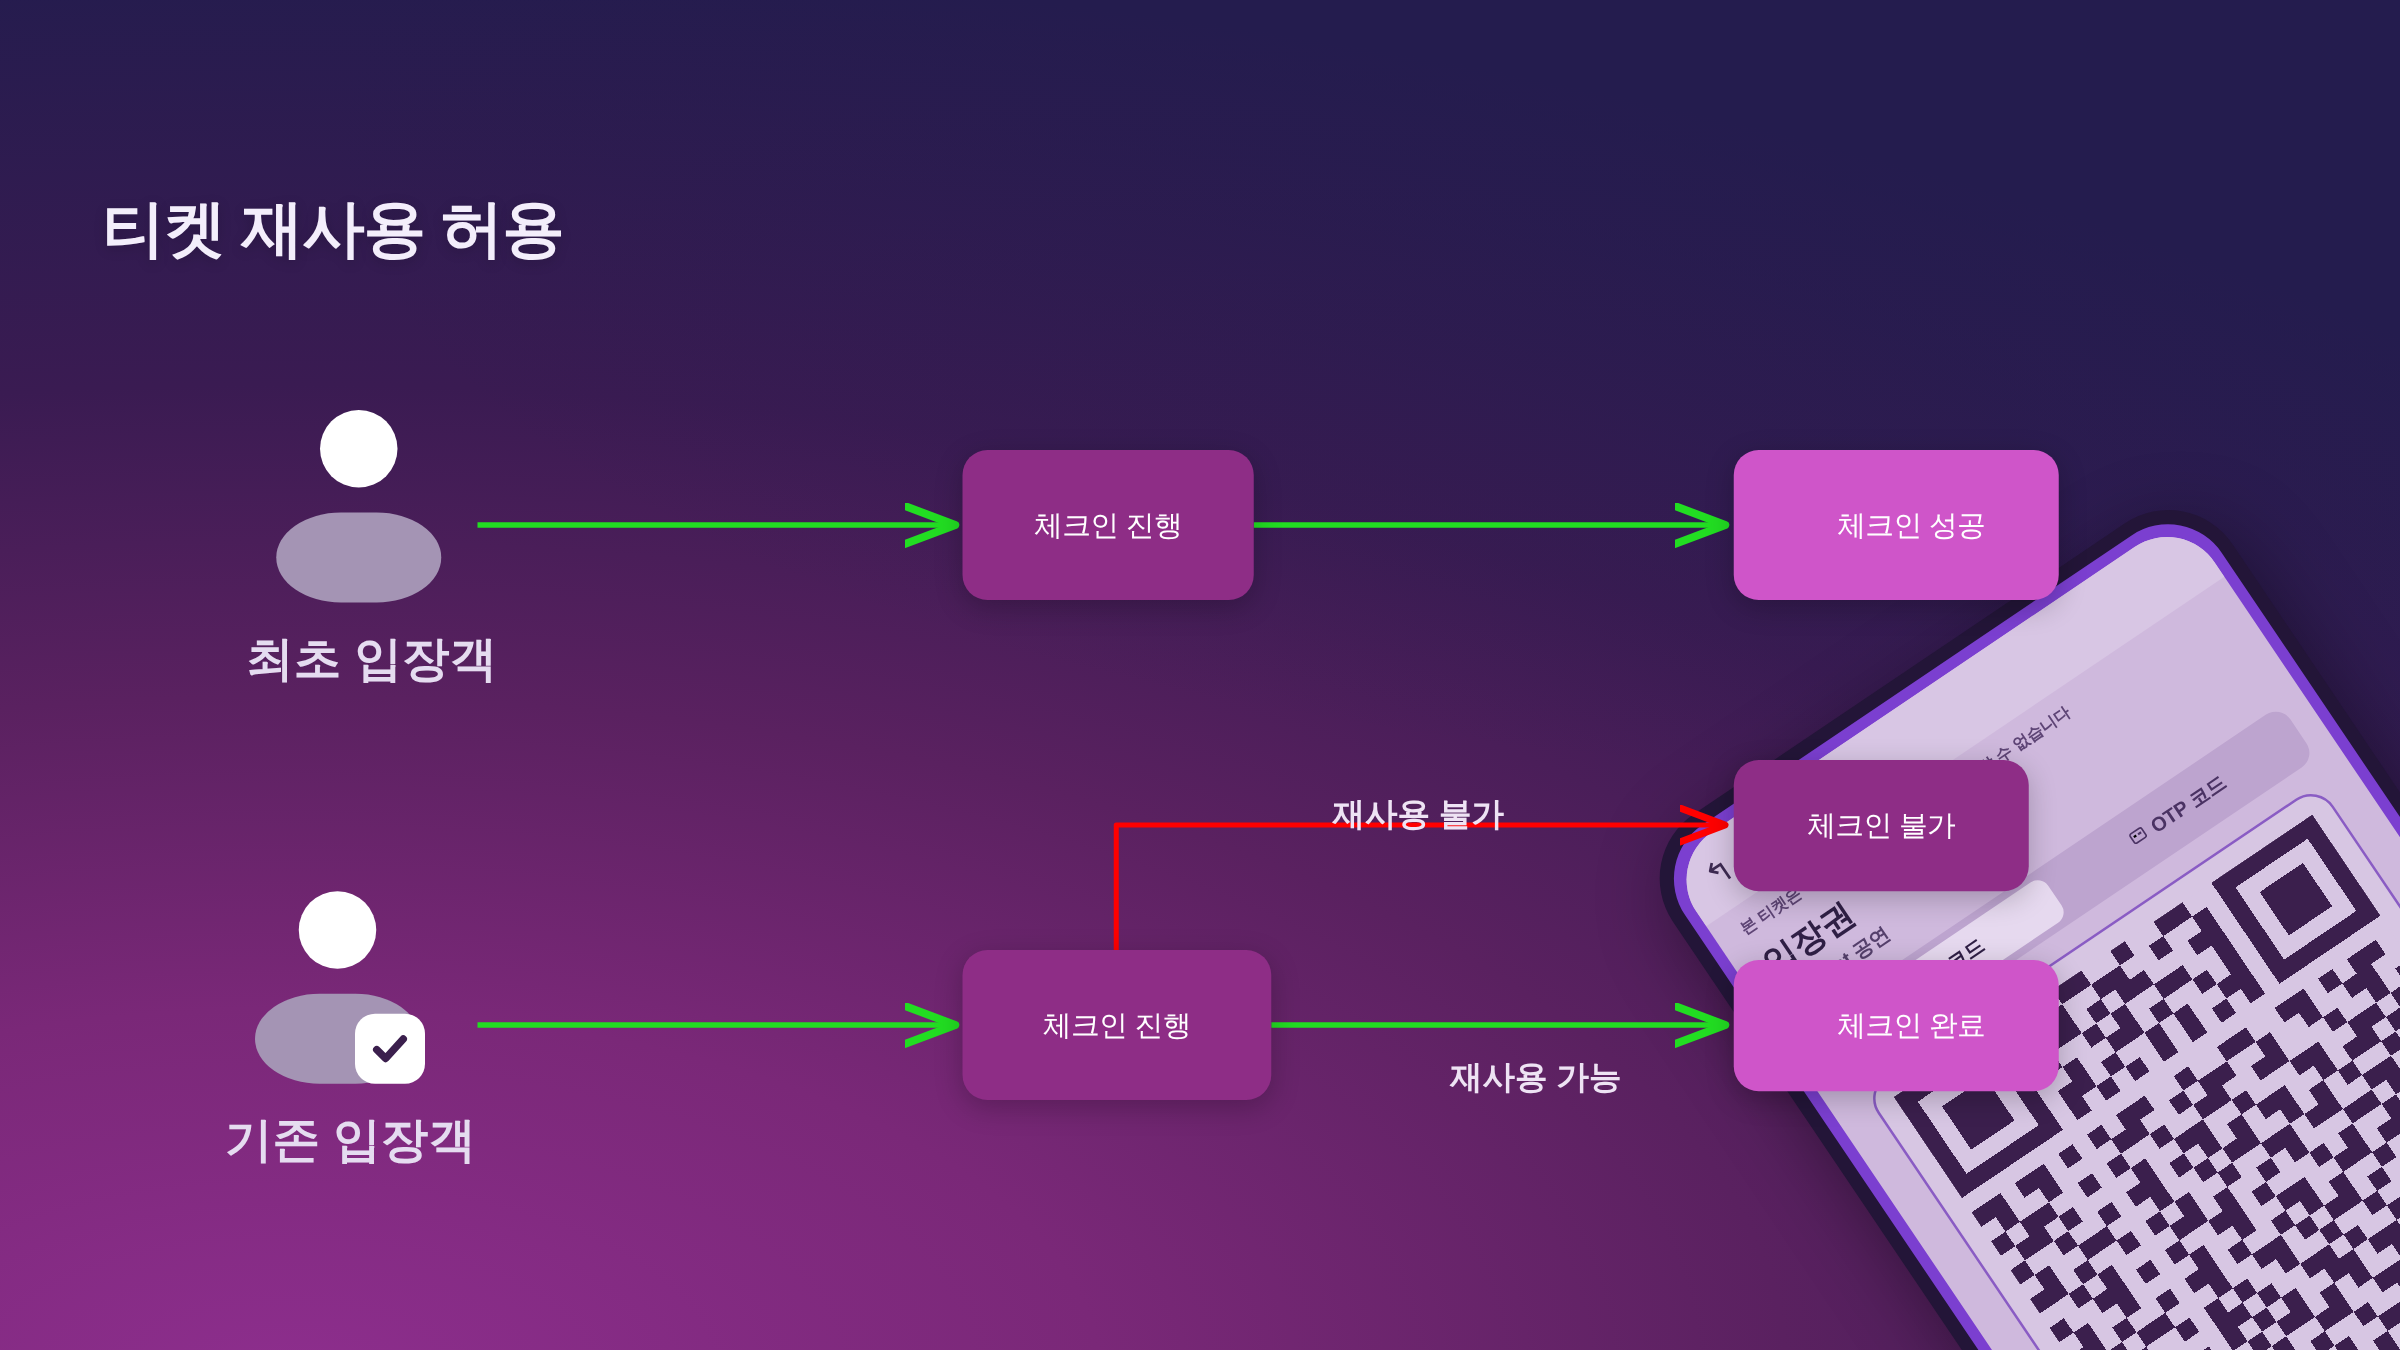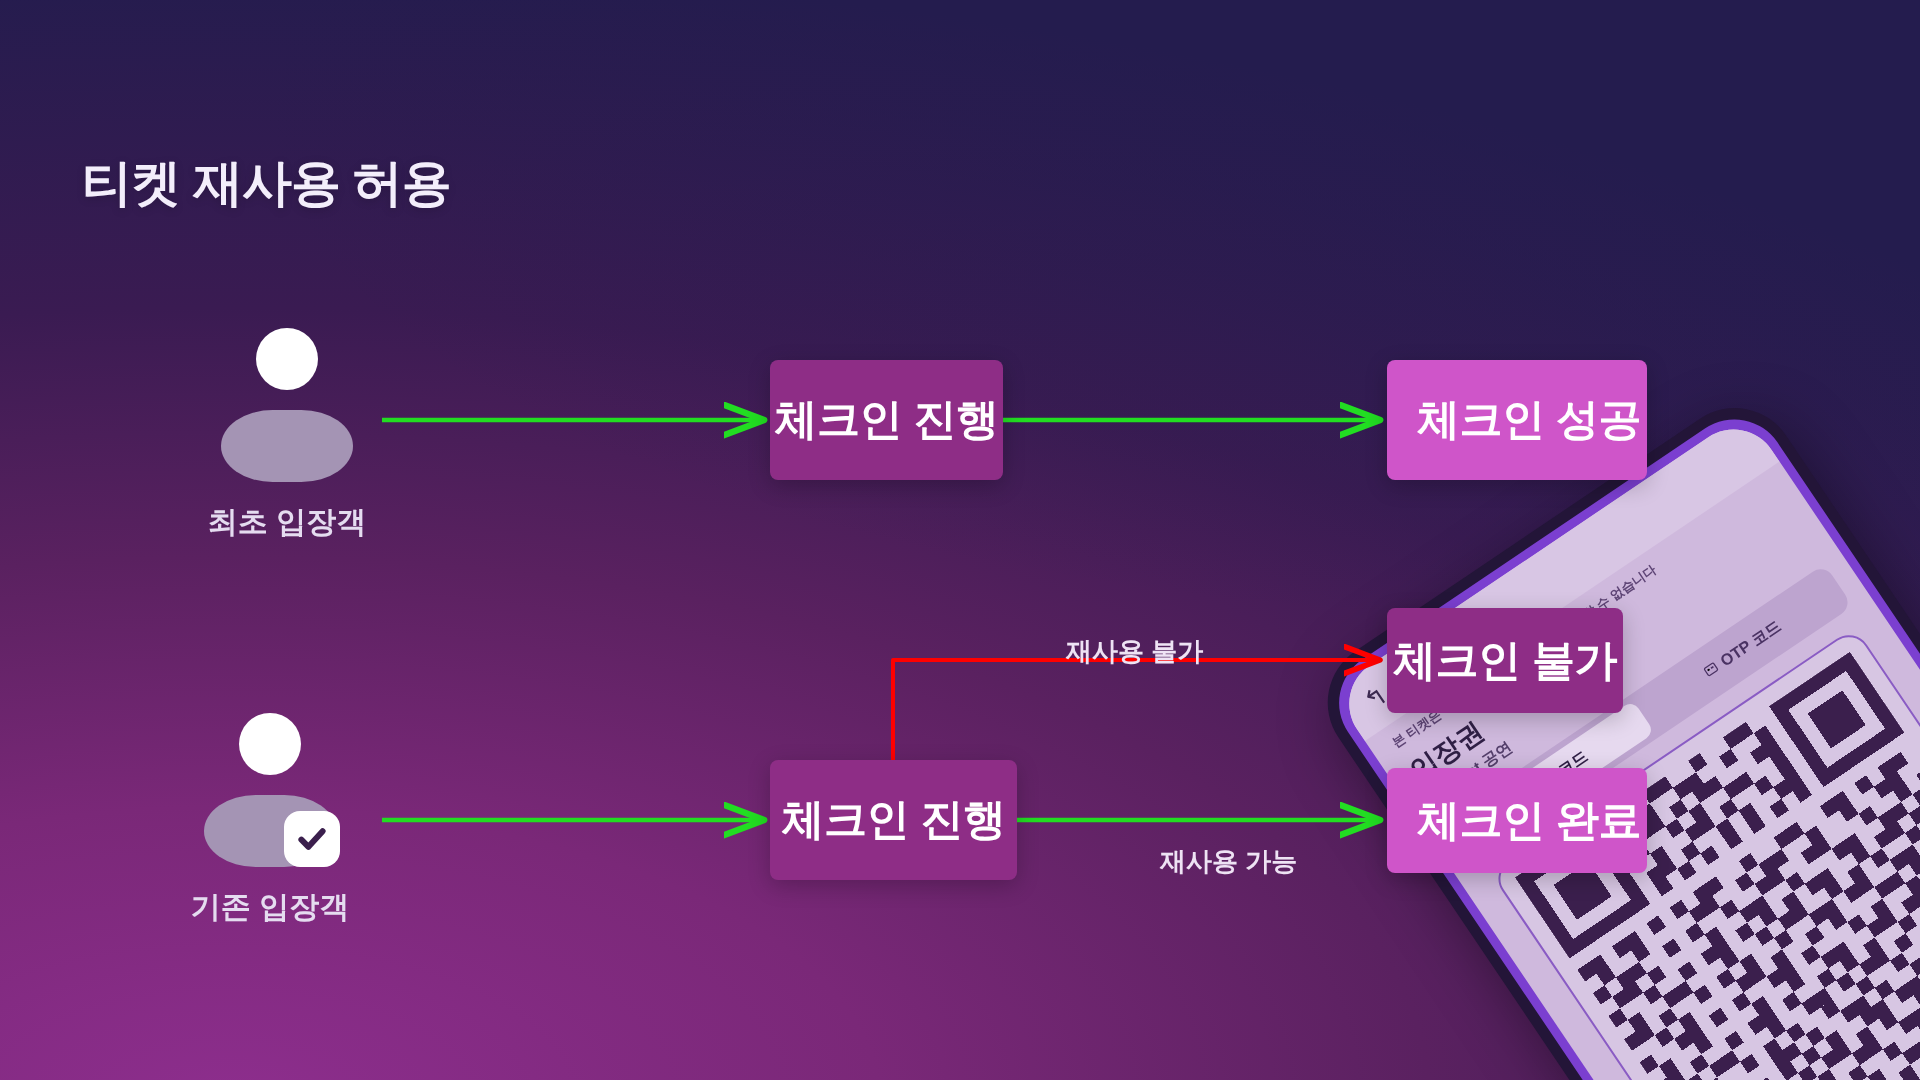--- a/index.html
+++ b/index.html
@@ -107,35 +107,35 @@
     border-radius: 16px;
     background: #ffffff;
     display: flex;
     align-items: center;
     justify-content: center;
   }
   .person .badge svg { width: 34px; height: 34px; display:block; }
   .person .caption {
     margin-top: 14px;
     color: #e5dcf0;
-    font-size: 30px;
+    font-size: 38px;
     font-weight: 600;
     white-space: nowrap;
   }
 
   
   .node {
     position: absolute;
     display: flex;
     align-items: center;
     justify-content: center;
-    border-radius: 8px;
+    border-radius: 20px;
     color: #ffffff;
-    font-weight: 700;
-    font-size: 43px;
+    font-weight: 400;
+    font-size: 23px;
     letter-spacing: -0.5px;
     white-space: nowrap;
     box-shadow: 0 6px 22px rgba(0,0,0,0.22);
   }
   .node.process { background: #8e2d86; }
   .node.success { background: #cf55c9; padding-left: 24px; }
   .node.fail    { background: #8e2d86; }
 
   
   .edge-label {

